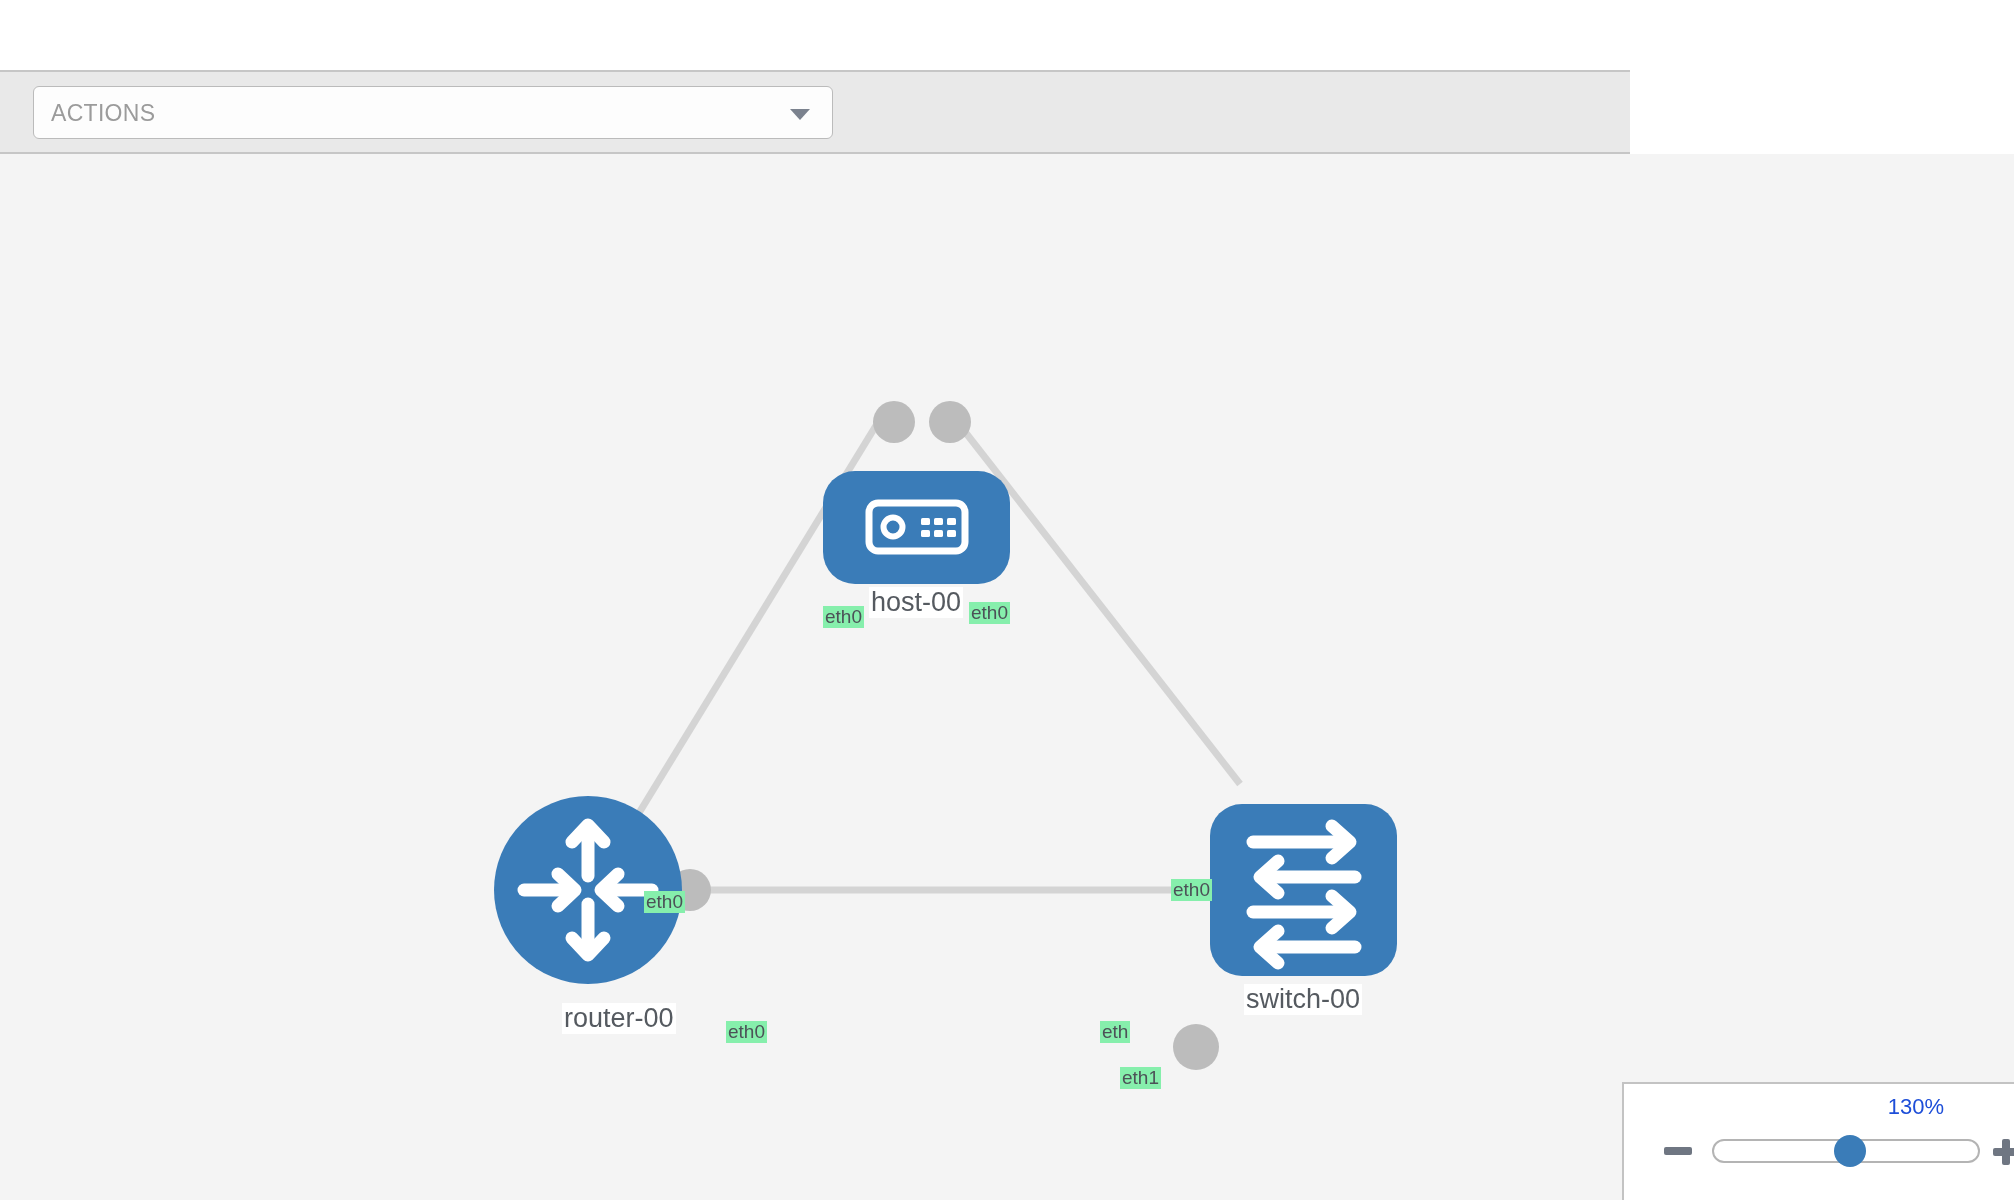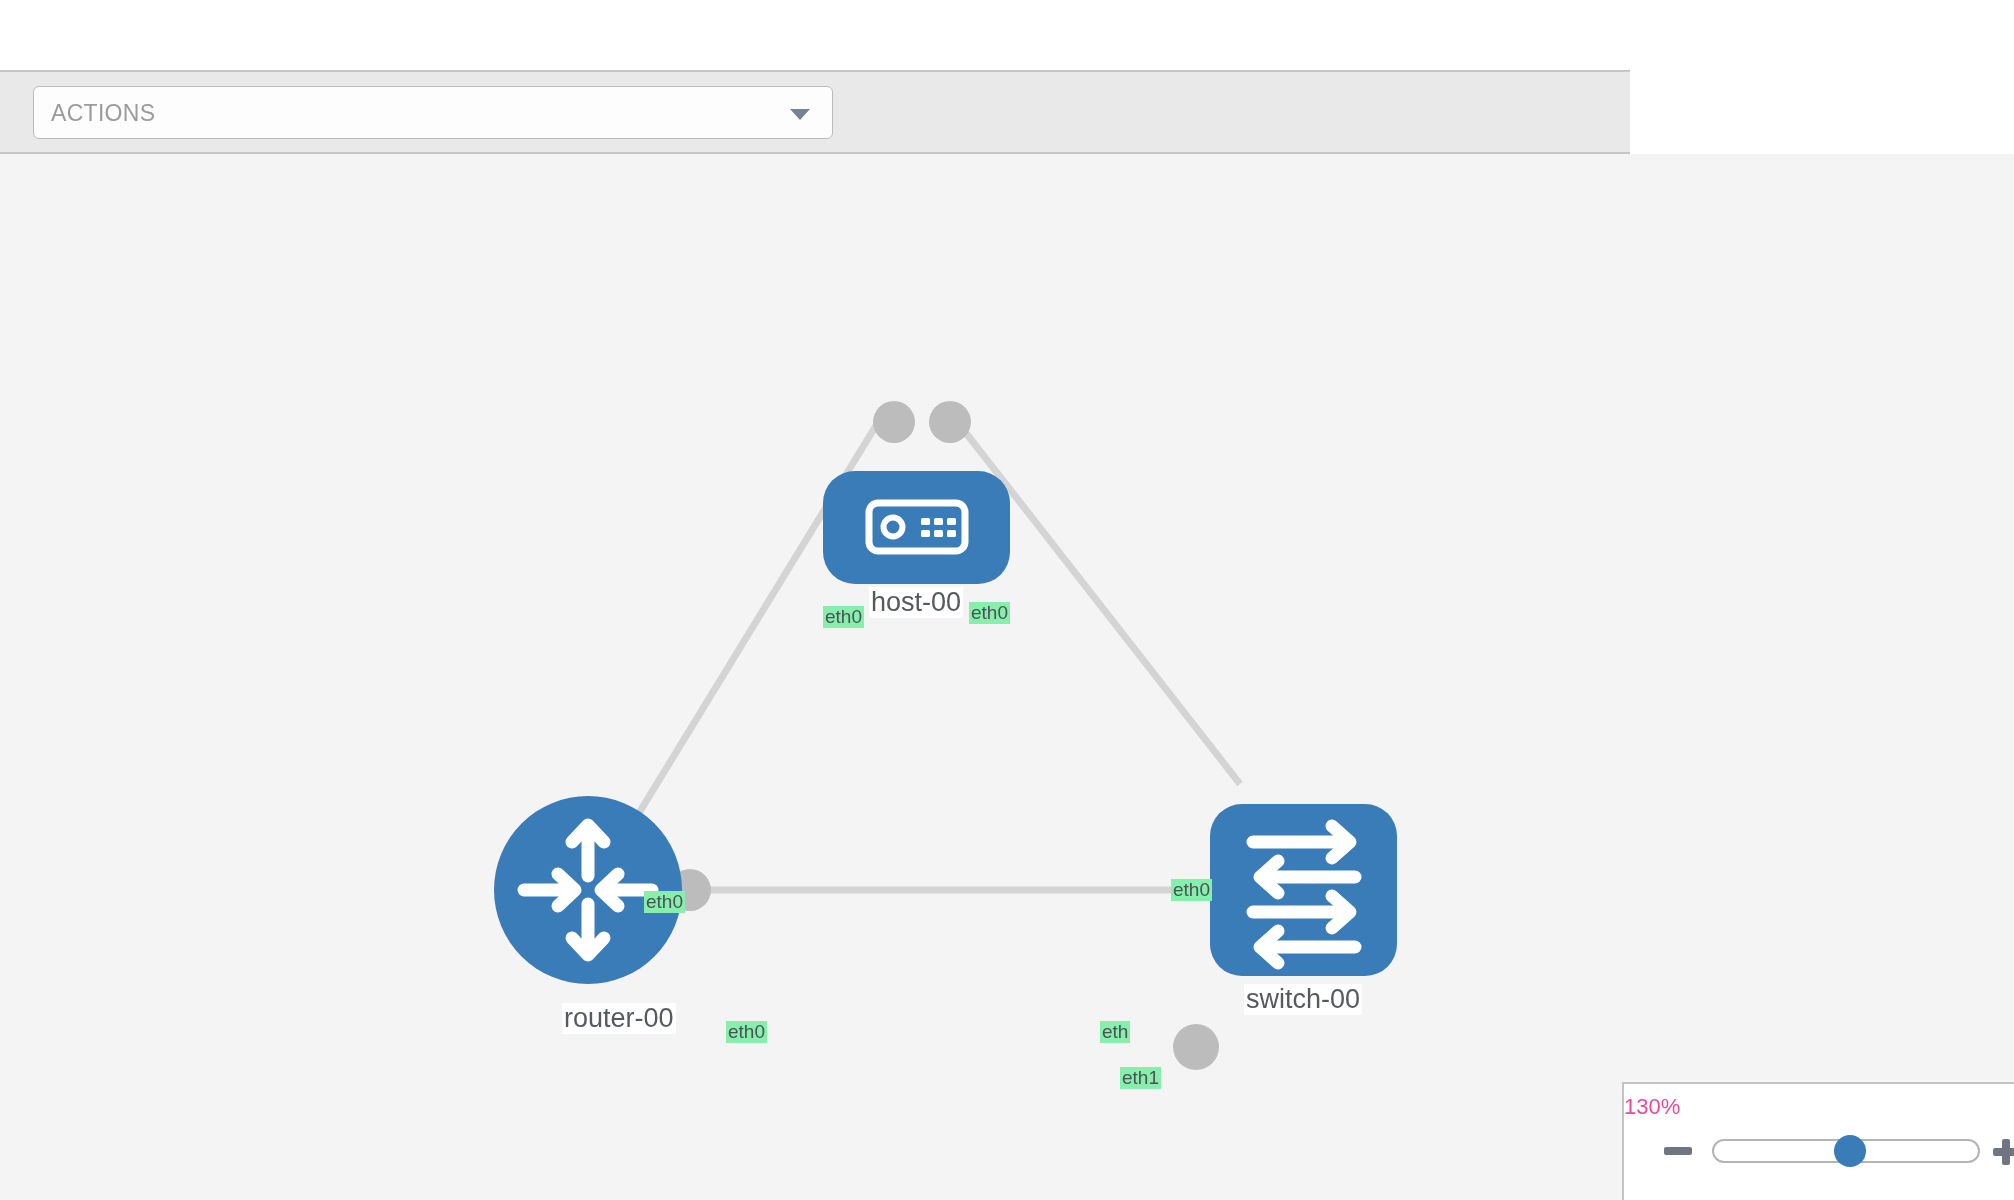--- a/index.html
+++ b/index.html
@@ -163,23 +163,23 @@
     background: #ffffff;
     border-left: 2px solid #c3c3c3;
     border-top: 2px solid #c3c3c3;
     box-sizing: border-box;
   }
   .zoom-value {
     position: absolute;
     top: 10px;
     left: 0;
     width: 320px;
-    text-align: left;
+    text-align: right;
     font-size: 22px;
-    color: #ec4899;
+    color: #1d4ed8;
   }
   .zoom-minus {
     position: absolute;
     left: 40px;
     top: 63px;
     width: 28px;
     height: 8px;
     background: #6f7682;
     border-radius: 2px;
     cursor: pointer;

